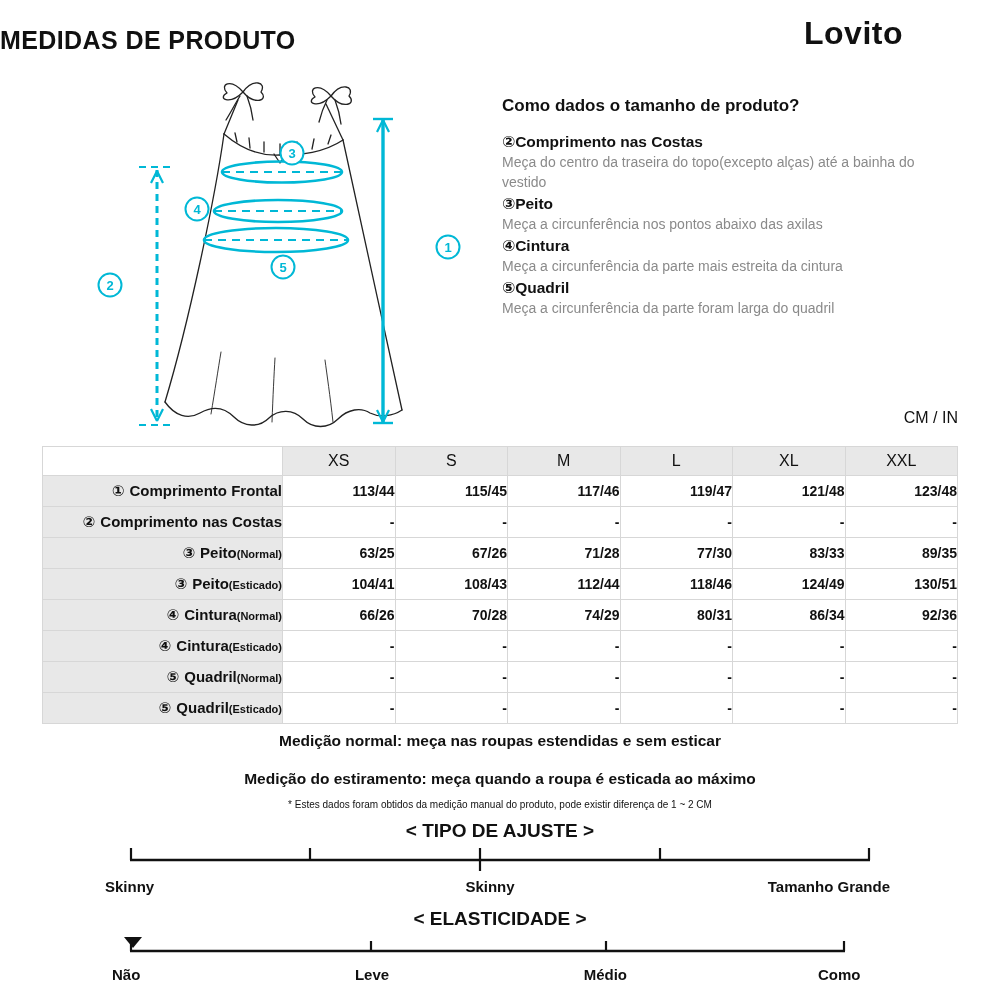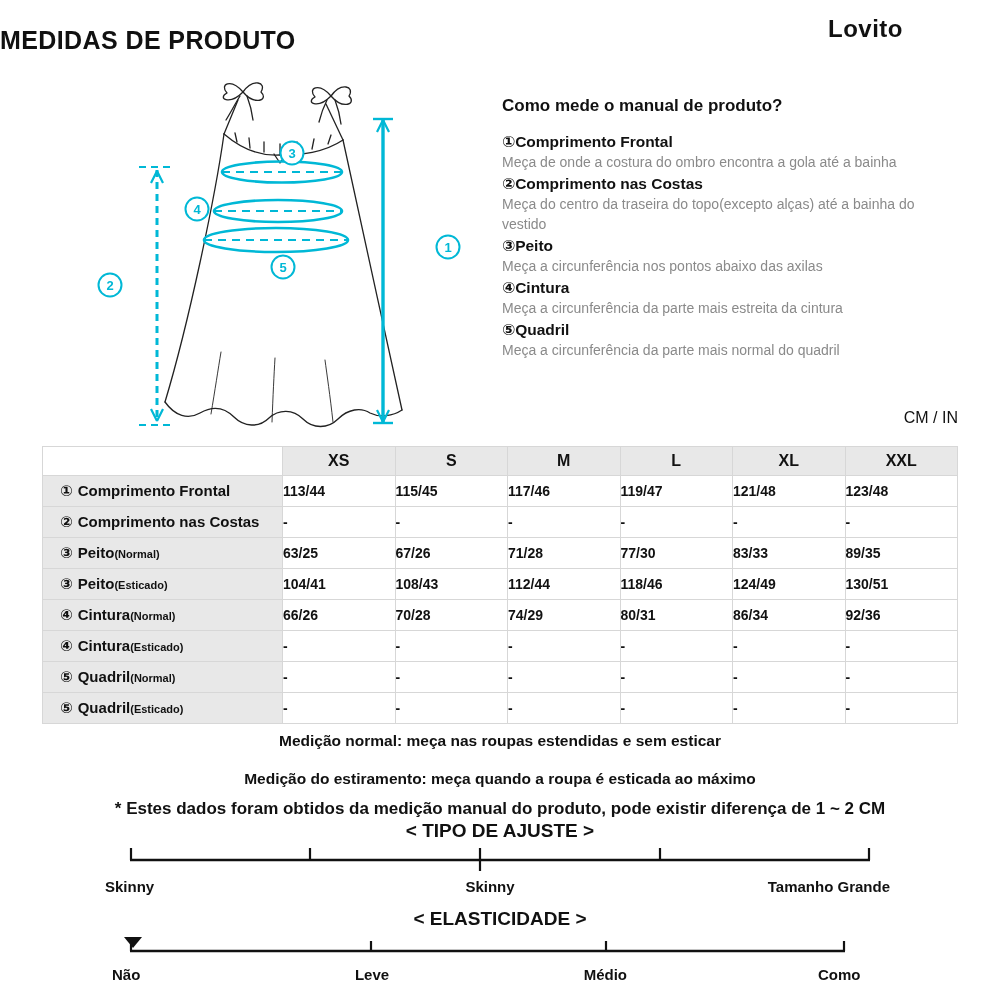--- a/index.html
+++ b/index.html
@@ -3,45 +3,45 @@
 <meta charset="utf-8">
 <style>
   *{margin:0;padding:0;box-sizing:border-box}
   html,body{width:1000px;height:1000px}
   body{position:relative;background:#fff;color:#111;
        font-family:"Liberation Sans","DejaVu Sans",sans-serif;overflow:hidden}
   .abs{position:absolute}
 
   .page-title{top:26px;left:0;width:970px;text-align:left;
               font-size:25px;font-weight:bold;letter-spacing:.4px}
-  .brand{top:15px;right:97px;font-size:24px;font-weight:800;letter-spacing:.5px}
+  .brand{top:15px;right:97px;font-size:32px;font-weight:800;letter-spacing:.5px}
 
   .diagram{left:75px;top:70px;width:400px;height:370px}
 
   .guide{left:502px;top:96px;width:434px}
   .guide-title{font-size:17px;font-weight:bold;margin-bottom:15px}
   .guide-label{font-size:15.5px;font-weight:bold;line-height:21px;margin-top:1px}
   .guide-desc{font-size:14px;color:#8a8a8a;line-height:20px;margin-bottom:1px}
 
   .units{top:409px;right:42px;font-size:16px;font-weight:normal}
 
   .size-table{left:42px;top:446px;width:916px;border-collapse:collapse;table-layout:fixed}
   .size-table th,.size-table td{border:1px solid #d7d7d7}
-  .size-table thead th{height:29px;background:#e8e8e8;font-size:16px;font-weight:bold}
+  .size-table thead th{height:29px;background:#e8e8e8;font-size:16px;font-weight:normal}
   .size-table thead th.corner{background:#fff;width:240px}
-  .size-table tbody th{background:#e8e8e8;text-align:left;padding-left:17px;
+  .size-table tbody th{background:#e8e8e8;text-align:right;padding-left:17px;
                        font-size:15px;font-weight:bold;height:31px;white-space:nowrap}
-  .size-table tbody td{text-align:left;font-size:14px;font-weight:bold}
+  .size-table tbody td{text-align:right;font-size:14px;font-weight:bold}
   .num{margin-right:5px}
   .sub{font-size:11px}
 
   .notes{top:732px;left:0;width:1000px;text-align:center}
   .note-1,.note-2{font-size:15.5px;font-weight:bold;line-height:18px}
   .note-2{margin-top:20px}
-  .note-3{font-size:17px;font-weight:bold;margin-top:11px}
+  .note-3{font-size:10px;font-weight:normal;margin-top:11px}
 
   .scale{left:0;width:1000px}
   .fit-scale{top:820px}
   .ela-scale{top:908px}
   .scale-title{text-align:center;font-size:19px;font-weight:bold;margin-bottom:4px}
   .scale-wrap{position:relative;width:1000px;height:50px}
   .scale-wrap svg{position:absolute;top:0;left:0}
   .scale-label{position:absolute;font-size:15px;font-weight:bold;top:32px;white-space:nowrap}
   .lbl-skinny{left:105px}
   .lbl-regular{left:440px;width:100px;text-align:center}
@@ -146,41 +146,37 @@
       </g>
       <g>
         <circle cx="208" cy="197" r="11.5" fill="#fff" stroke="#00b8d6" stroke-width="2"></circle>
         <text x="208" y="201.5" fill="#00b8d6">5</text>
       </g>
     </g>
   </svg>
 </div>
 
 <div class="abs guide">
-  <div class="guide-title">Como mede o manual de produto?</div>
-
-  <div>
-    <div class="guide-label"><span>①</span><span>Comprimento Frontal</span></div>
-    <div class="guide-desc">Meça de onde a costura do ombro encontra a gola até a bainha</div>
-  </div>
+  <div class="guide-title">Como dados o tamanho de produto?</div>
+
   <div>
     <div class="guide-label"><span>②</span><span>Comprimento nas Costas</span></div>
     <div class="guide-desc">Meça do centro da traseira do topo(excepto alças) até a bainha do vestido</div>
   </div>
   <div>
     <div class="guide-label"><span>③</span><span>Peito</span></div>
     <div class="guide-desc">Meça a circunferência nos pontos abaixo das axilas</div>
   </div>
   <div>
     <div class="guide-label"><span>④</span><span>Cintura</span></div>
     <div class="guide-desc">Meça a circunferência da parte mais estreita da cintura</div>
   </div>
   <div>
     <div class="guide-label"><span>⑤</span><span>Quadril</span></div>
-    <div class="guide-desc">Meça a circunferência da parte mais normal do quadril</div>
+    <div class="guide-desc">Meça a circunferência da parte foram larga do quadril</div>
   </div>
 </div>
 
 <div class="abs units">CM / IN</div>
 
 <table class="abs size-table">
   <thead>
     <tr>
       <th class="corner"></th>
       <th>XS</th>

